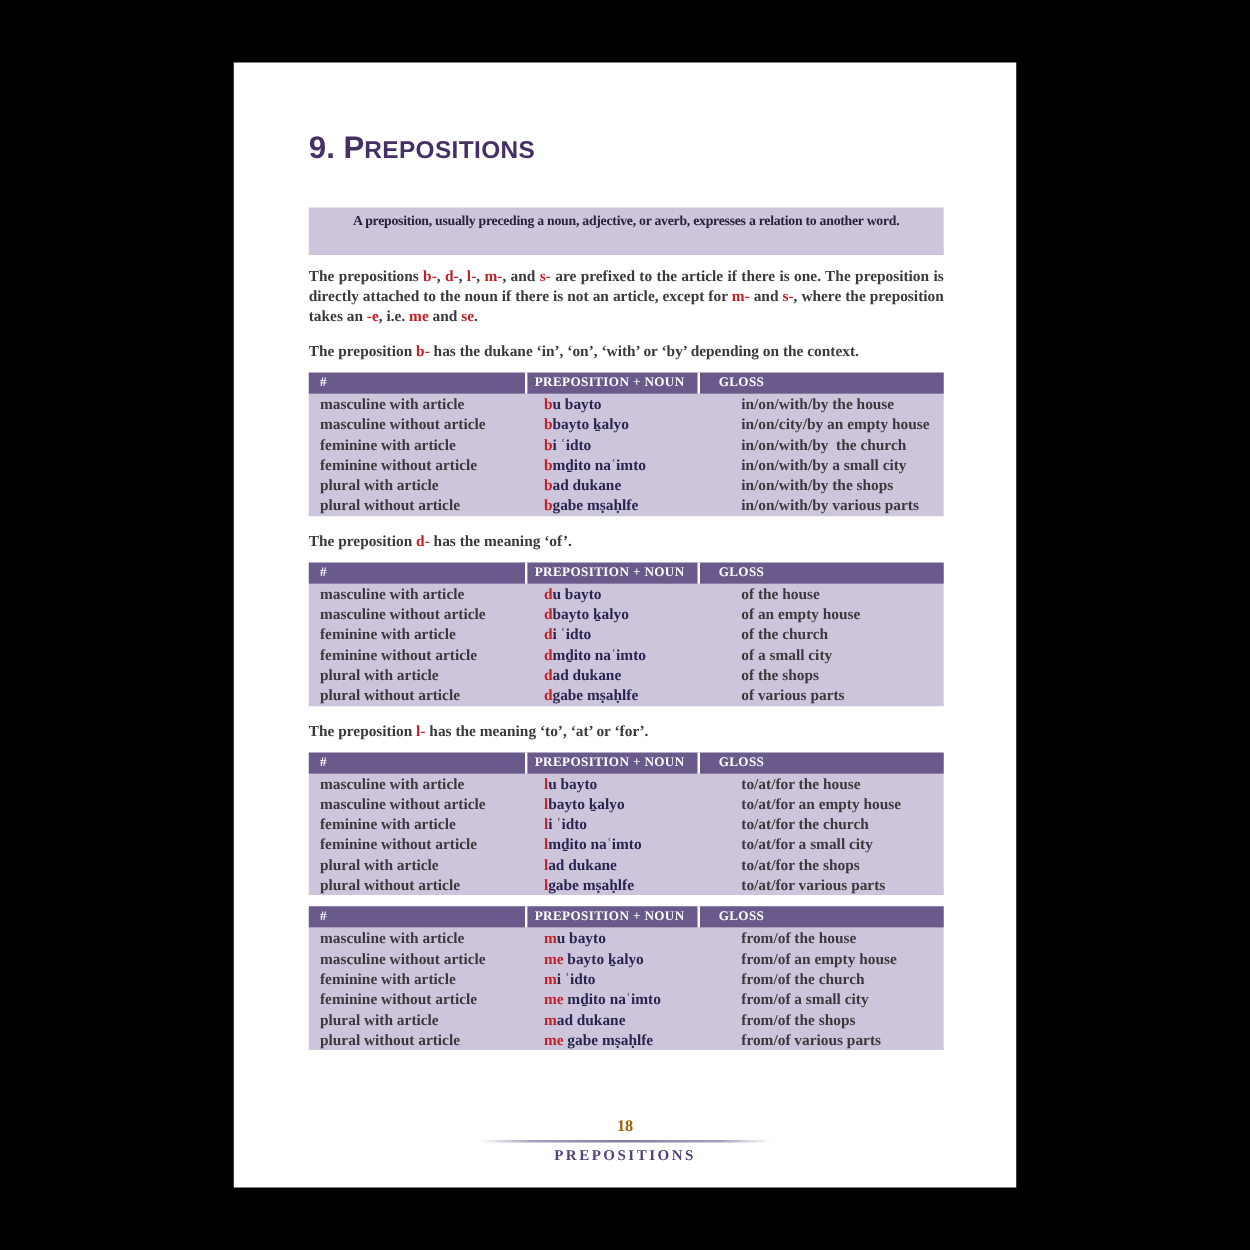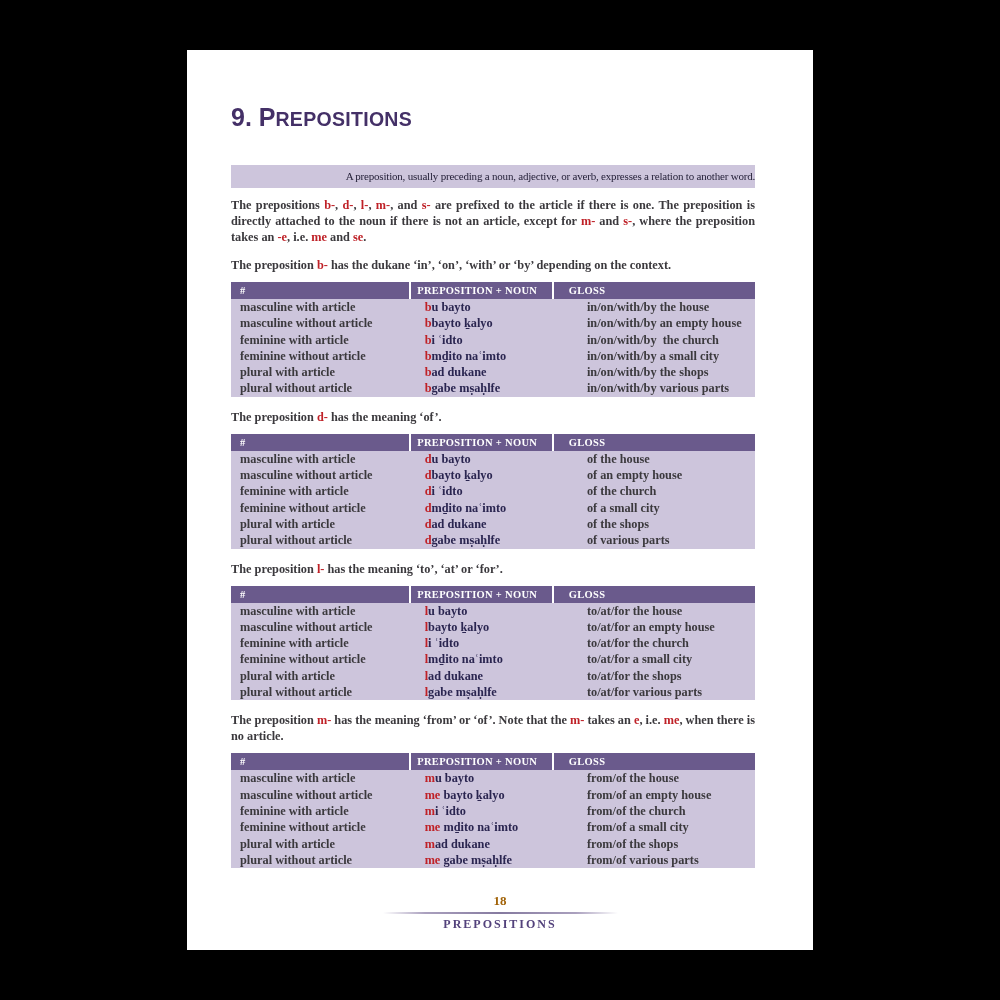--- a/index.html
+++ b/index.html
@@ -1,29 +1,29 @@
 <!DOCTYPE html>
 <html style="--title: #443067; --headerbg: #6a5a8c; --lavender: #cdc5dc; --red: #bf2127; --navy: #2a2550; --ink: #3b393d; --chapter: #53427c;"><head>
 <meta charset="utf-8">
 <style>
   html,body{margin:0;padding:0;background:#000;width:1000px;height:1000px;overflow:hidden;}
   .canvas{position:relative;width:1000px;height:1000px;background:#000;
           font-family:"Liberation Serif","DejaVu Serif",serif;}
   .page{position:absolute;left:187px;top:50px;width:626px;height:900px;background:#fff;}
-  .content{position:relative;height:100%;padding:52px 58px 0 44px;box-sizing:border-box;}
+  .content{position:relative;height:100%;padding:52px 58px 0 60px;box-sizing:border-box;}
 
   
   .title{margin:0;font-family:"Liberation Sans","DejaVu Sans",sans-serif;font-weight:bold;
          color:var(--title,#443067);line-height:26px;}
   .c-title-lg{font-size:25px;}
   .c-title-sm{font-size:19.5px;letter-spacing:.3px;}
 
   
-  .def-box{margin-top:33px;height:23px;line-height:23px;background:var(--lavender,#cdc5dc);
-           text-align:right;font-size:11px;font-weight:normal;color:#26223a;
+  .def-box{margin-top:33px;height:38px;line-height:23px;background:var(--lavender,#cdc5dc);
+           text-align:center;font-size:11px;font-weight:bold;color:#26223a;
            letter-spacing:-.2px;white-space:nowrap;overflow:hidden;}
 
   
   .para{margin:9px 0 0;font-size:12.3px;line-height:16px;font-weight:bold;
         color:var(--ink,#3b393d);text-align:justify;}
   .section .para{margin-top:12px;}
   .c-red{color:var(--red,#bf2127);}
 
   
   .ptable{margin-top:9px;width:100%;}
@@ -74,21 +74,21 @@
       </div>
       <div class="tbody">
                 <div class="trow">
                   <div class="cell c1">masculine with article</div>
                   <div class="cell c2"><span class="red">b</span><span class="navy">u bayto</span></div>
                   <div class="cell c3">in/on/with/by the house</div>
                 </div>
                 <div class="trow">
                   <div class="cell c1">masculine without article</div>
                   <div class="cell c2"><span class="red">b</span><span class="navy">bayto ḵalyo</span></div>
-                  <div class="cell c3">in/on/with/by an empty house</div>
+                  <div class="cell c3">in/on/city/by an empty house</div>
                 </div>
                 <div class="trow">
                   <div class="cell c1">feminine with article</div>
                   <div class="cell c2"><span class="red">b</span><span class="navy">i ʿidto</span></div>
                   <div class="cell c3">in/on/with/by  the church</div>
                 </div>
                 <div class="trow">
                   <div class="cell c1">feminine without article</div>
                   <div class="cell c2"><span class="red">b</span><span class="navy">mḏito naʿimto</span></div>
                   <div class="cell c3">in/on/with/by a small city</div>
@@ -187,21 +187,20 @@
                 <div class="trow">
                   <div class="cell c1">plural without article</div>
                   <div class="cell c2"><span class="red">l</span><span class="navy">gabe mṣaḥlfe</span></div>
                   <div class="cell c3">to/at/for various parts</div>
                 </div>
               </div>
     </div>
   </section>
 
   <section class="section">
-    <p class="para"><span class="">The preposition </span><span class="c-red">m-</span><span class=""> has the meaning ‘from’ or ‘of’. Note that the </span><span class="c-red">m-</span><span class=""> takes an </span><span class="c-red">e</span><span class="">, i.e. </span><span class="c-red">me</span><span class="">, when there is no article.</span></p>
     <div class="ptable">
       <div class="thead">
         <div class="hcell c1">#</div>
         <div class="hcell c2">PREPOSITION + NOUN</div>
         <div class="hcell c3">GLOSS</div>
       </div>
       <div class="tbody">
                 <div class="trow">
                   <div class="cell c1">masculine with article</div>
                   <div class="cell c2"><span class="red">m</span><span class="navy">u bayto</span></div>

